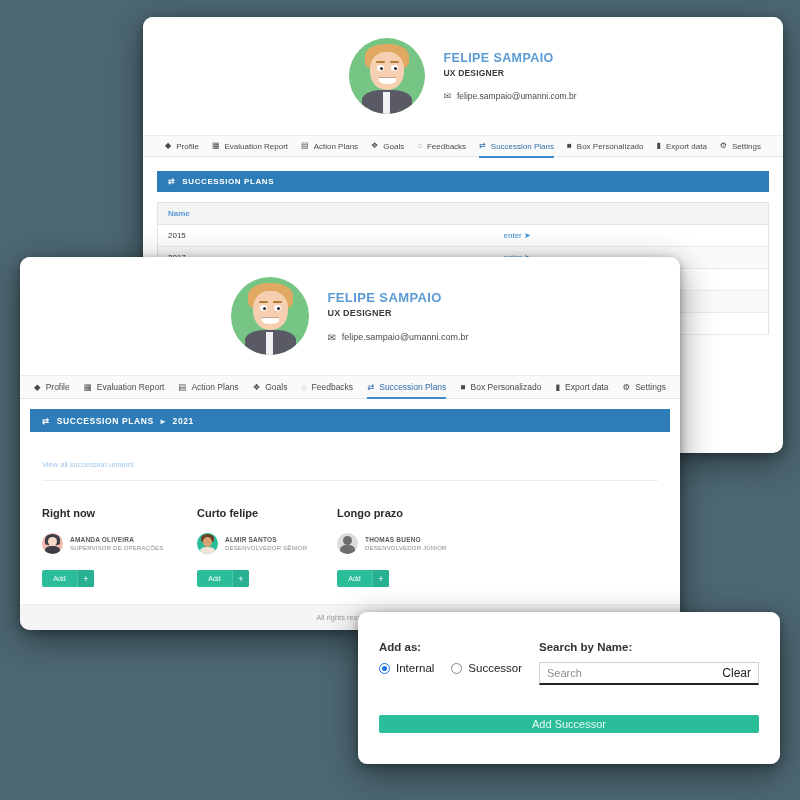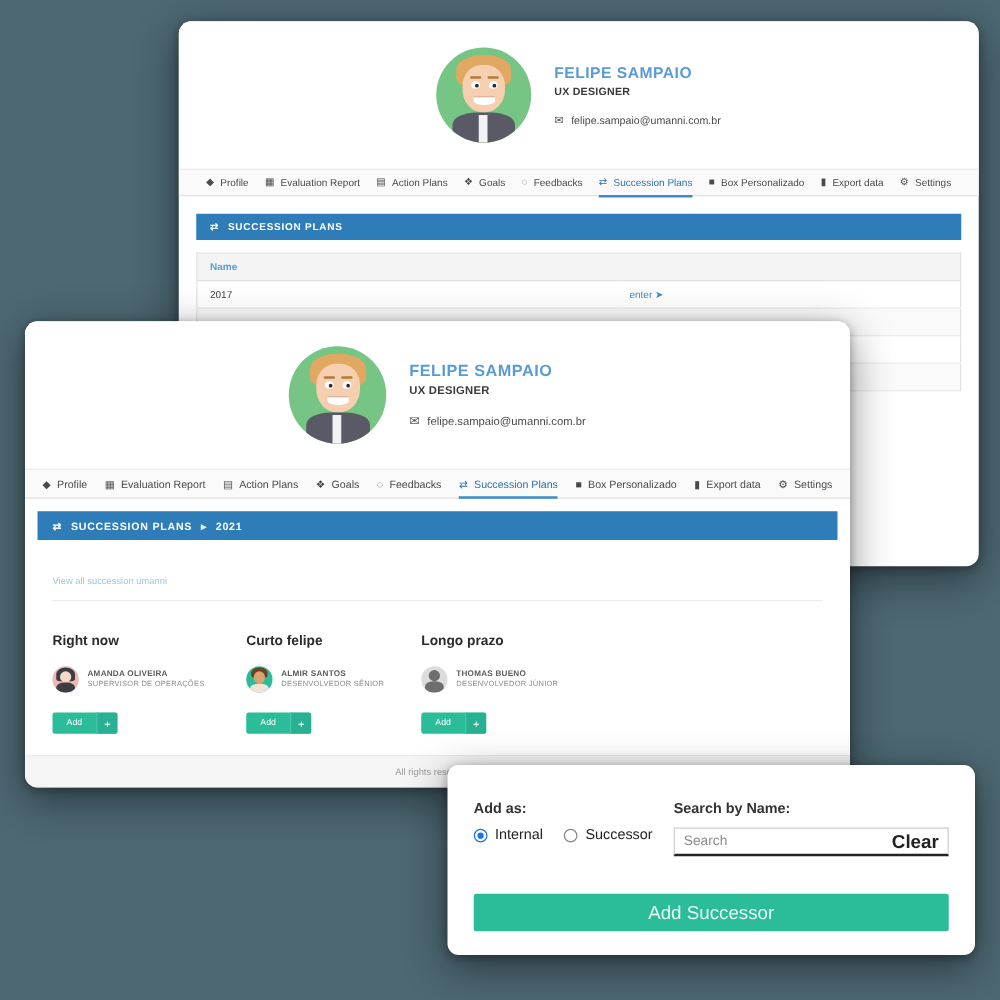--- a/index.html
+++ b/index.html
@@ -145,25 +145,25 @@
   .searchbox {
     margin-top: 9px; display: flex; align-items: center;
     border: 1px solid #cfcfcf; border-bottom: 2px solid #222;
     height: 23px; padding: 0 7px; background: #fff;
   }
   .searchbox input {
     flex: 1; border: none; outline: none; font-size: 11px; color: #222;
     font-family: "Liberation Sans", sans-serif; background: transparent;
   }
   .searchbox input::placeholder { color: #8c8c8c; }
-  .clear-btn { font-size: 15px; color: #222; cursor: pointer; font-weight: bold; }
+  .clear-btn { font-size: 12px; color: #222; cursor: pointer; }
   .add-succ {
-    margin-top: 30px; width: 100%; height: 30px;
+    margin-top: 30px; width: 100%; height: 18px;
     background: #2bbd9a; color: #e8faf4; border: none; cursor: pointer;
-    border-radius: 2px; font-size: 15px;
+    border-radius: 2px; font-size: 11px;
     font-family: "Liberation Sans", sans-serif;
   }
 </style>
 </head>
 <body>
 
 <div class="stage">
 
   <div class="window win-back">
 
@@ -240,20 +240,26 @@
 
       <table class="tbl" style="margin-top:10px;font-size:8px;">
         <thead>
           <tr>
             <th style="padding:6px 10px;width:55%;">Name</th>
             <th style="padding:6px 10px;"></th>
           </tr>
         </thead>
         <tbody>
           <tr>
+            <td style="padding:6px 10px;">2015</td>
+            <td style="padding:6px 10px;">
+              <span class="enter-link"><span>enter</span> <span>➤</span></span>
+            </td>
+          </tr>
+          <tr>
             <td style="padding:6px 10px;">2017</td>
             <td style="padding:6px 10px;">
               <span class="enter-link"><span>enter</span> <span>➤</span></span>
             </td>
           </tr>
           <tr>
               <td style="padding:6px 10px;height:17px;">&nbsp;</td>
               <td style="padding:6px 10px;">&nbsp;</td>
             </tr>
           <tr>

